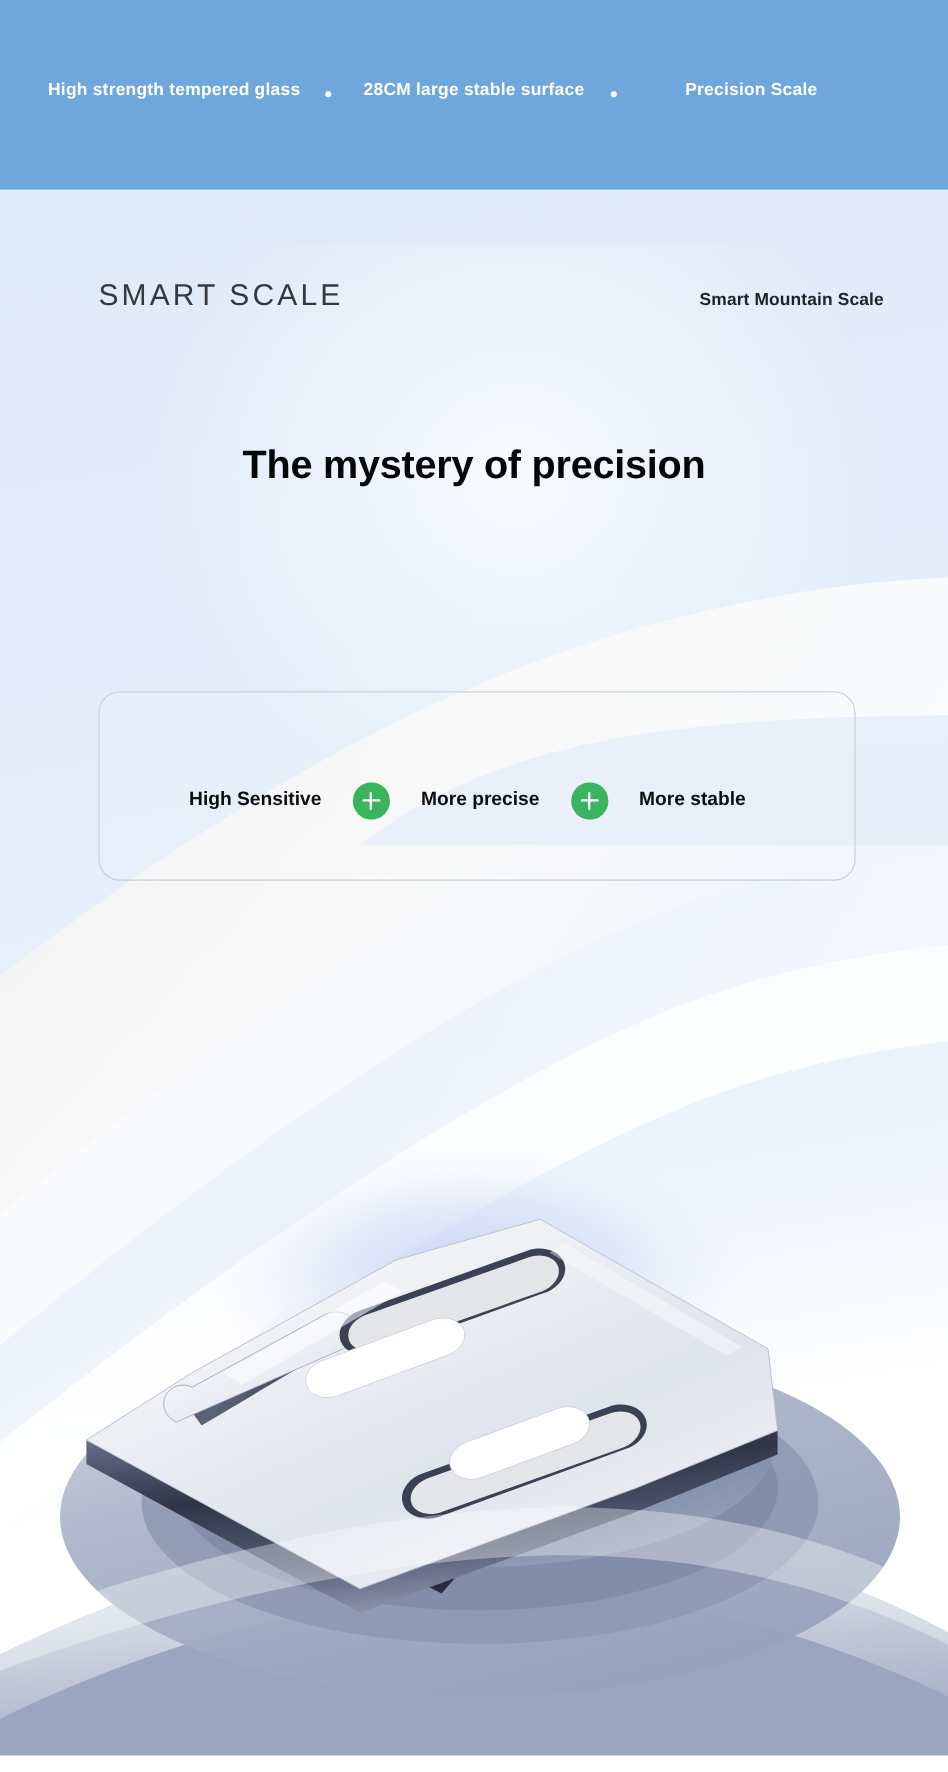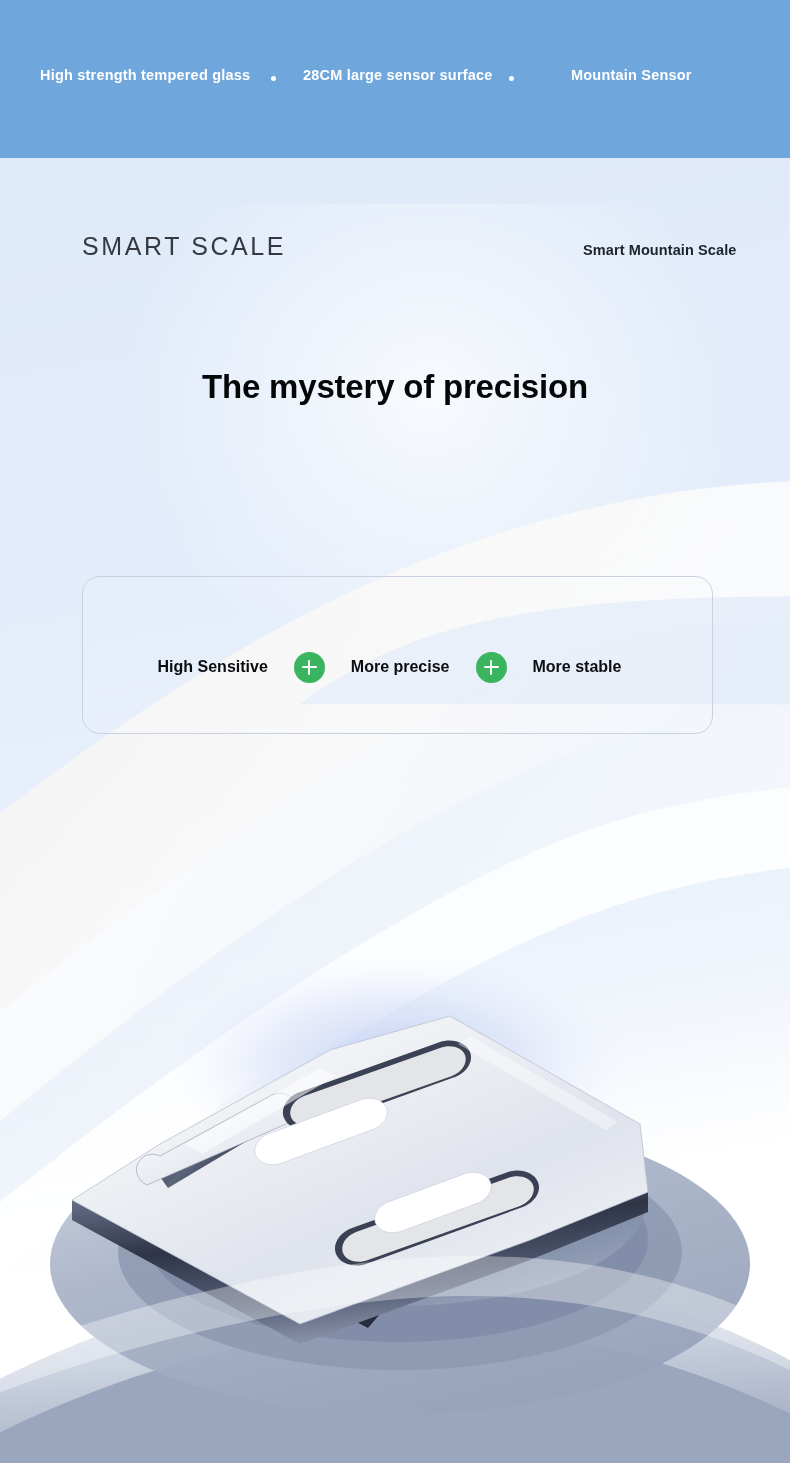--- a/index.html
+++ b/index.html
@@ -246,24 +246,24 @@
 </head>
 <body>
 
 <div id="page">
 
   <div class="top-banner">
     <div class="banner-row">
       <div class="banner-item i0">High strength tempered glass</div>
       <span class="banner-dot d0"></span>
 
-      <div class="banner-item i1">28CM large sensor surface</div>
+      <div class="banner-item i1">28CM large stable surface</div>
       <span class="banner-dot d1"></span>
 
-      <div class="banner-item i2">Mountain Sensor</div>
+      <div class="banner-item i2">Precision Scale</div>
     </div>
   </div>
 
   <div class="stage">
 
     <div class="stage-sheen"></div>
 
     <svg class="waves" viewBox="0 0 790 1319" preserveAspectRatio="none">
       <defs>
         <linearGradient id="wv1" x1="0" y1="0" x2="1" y2="0.5">

